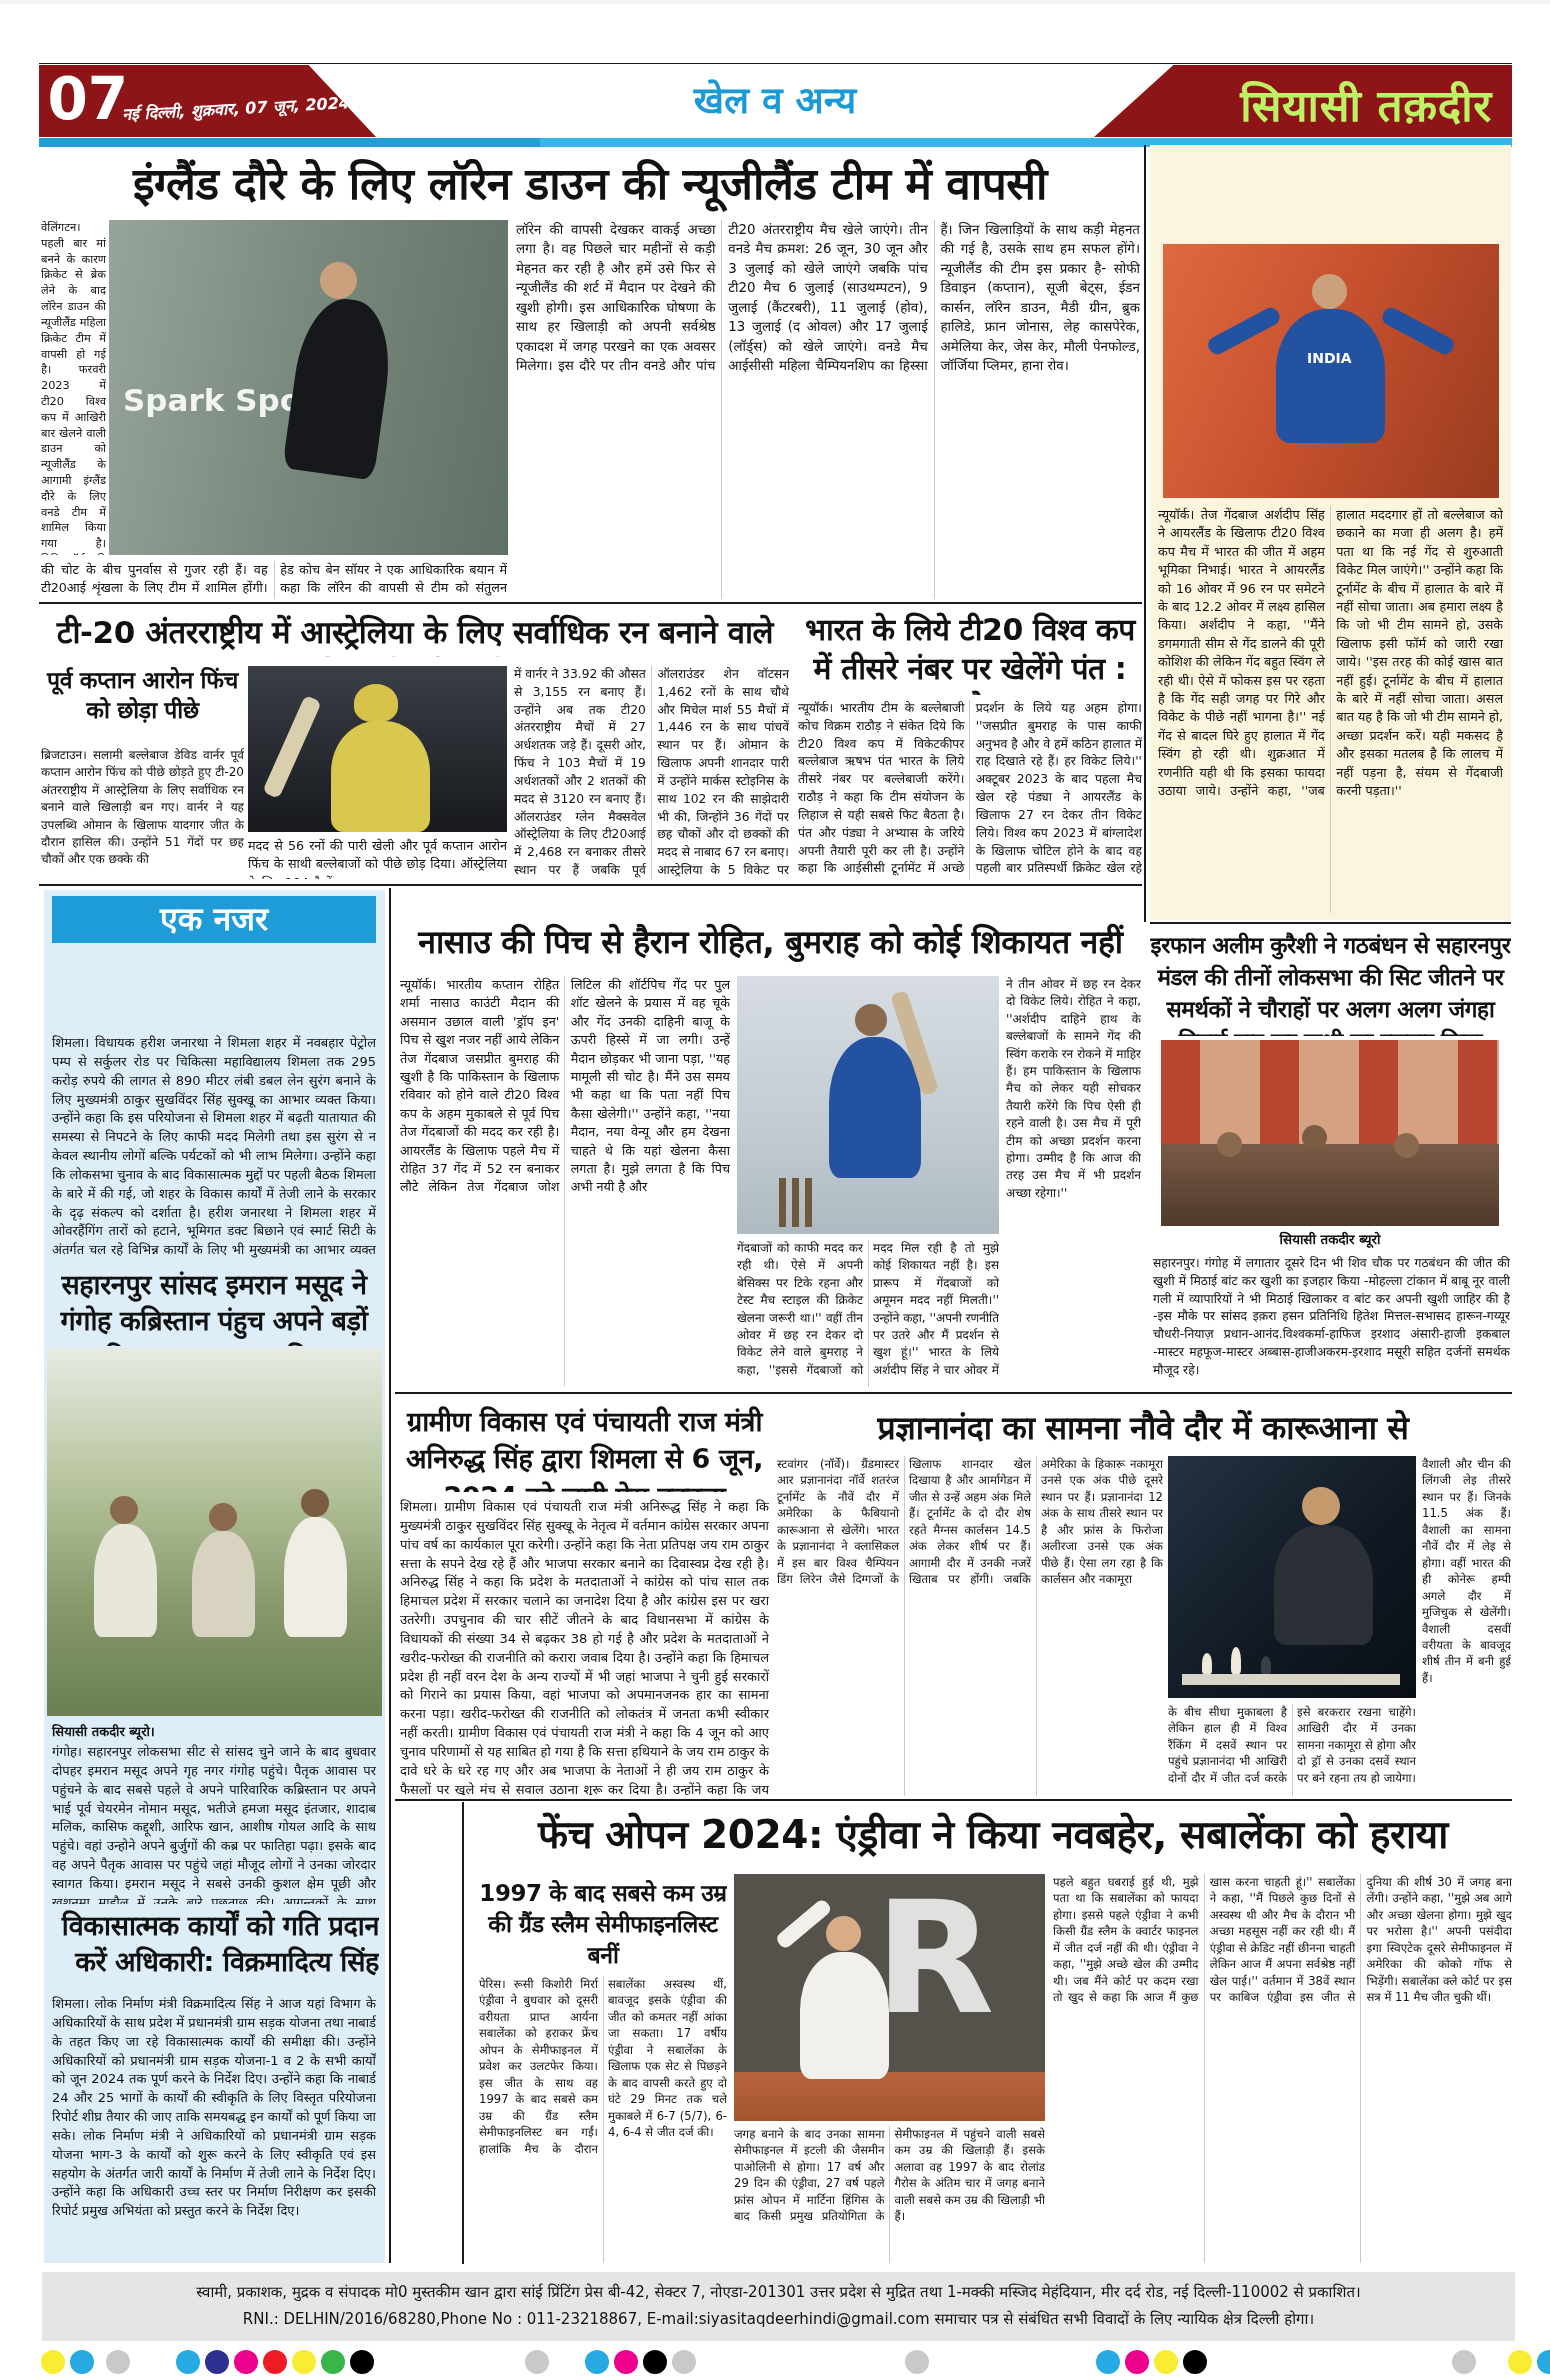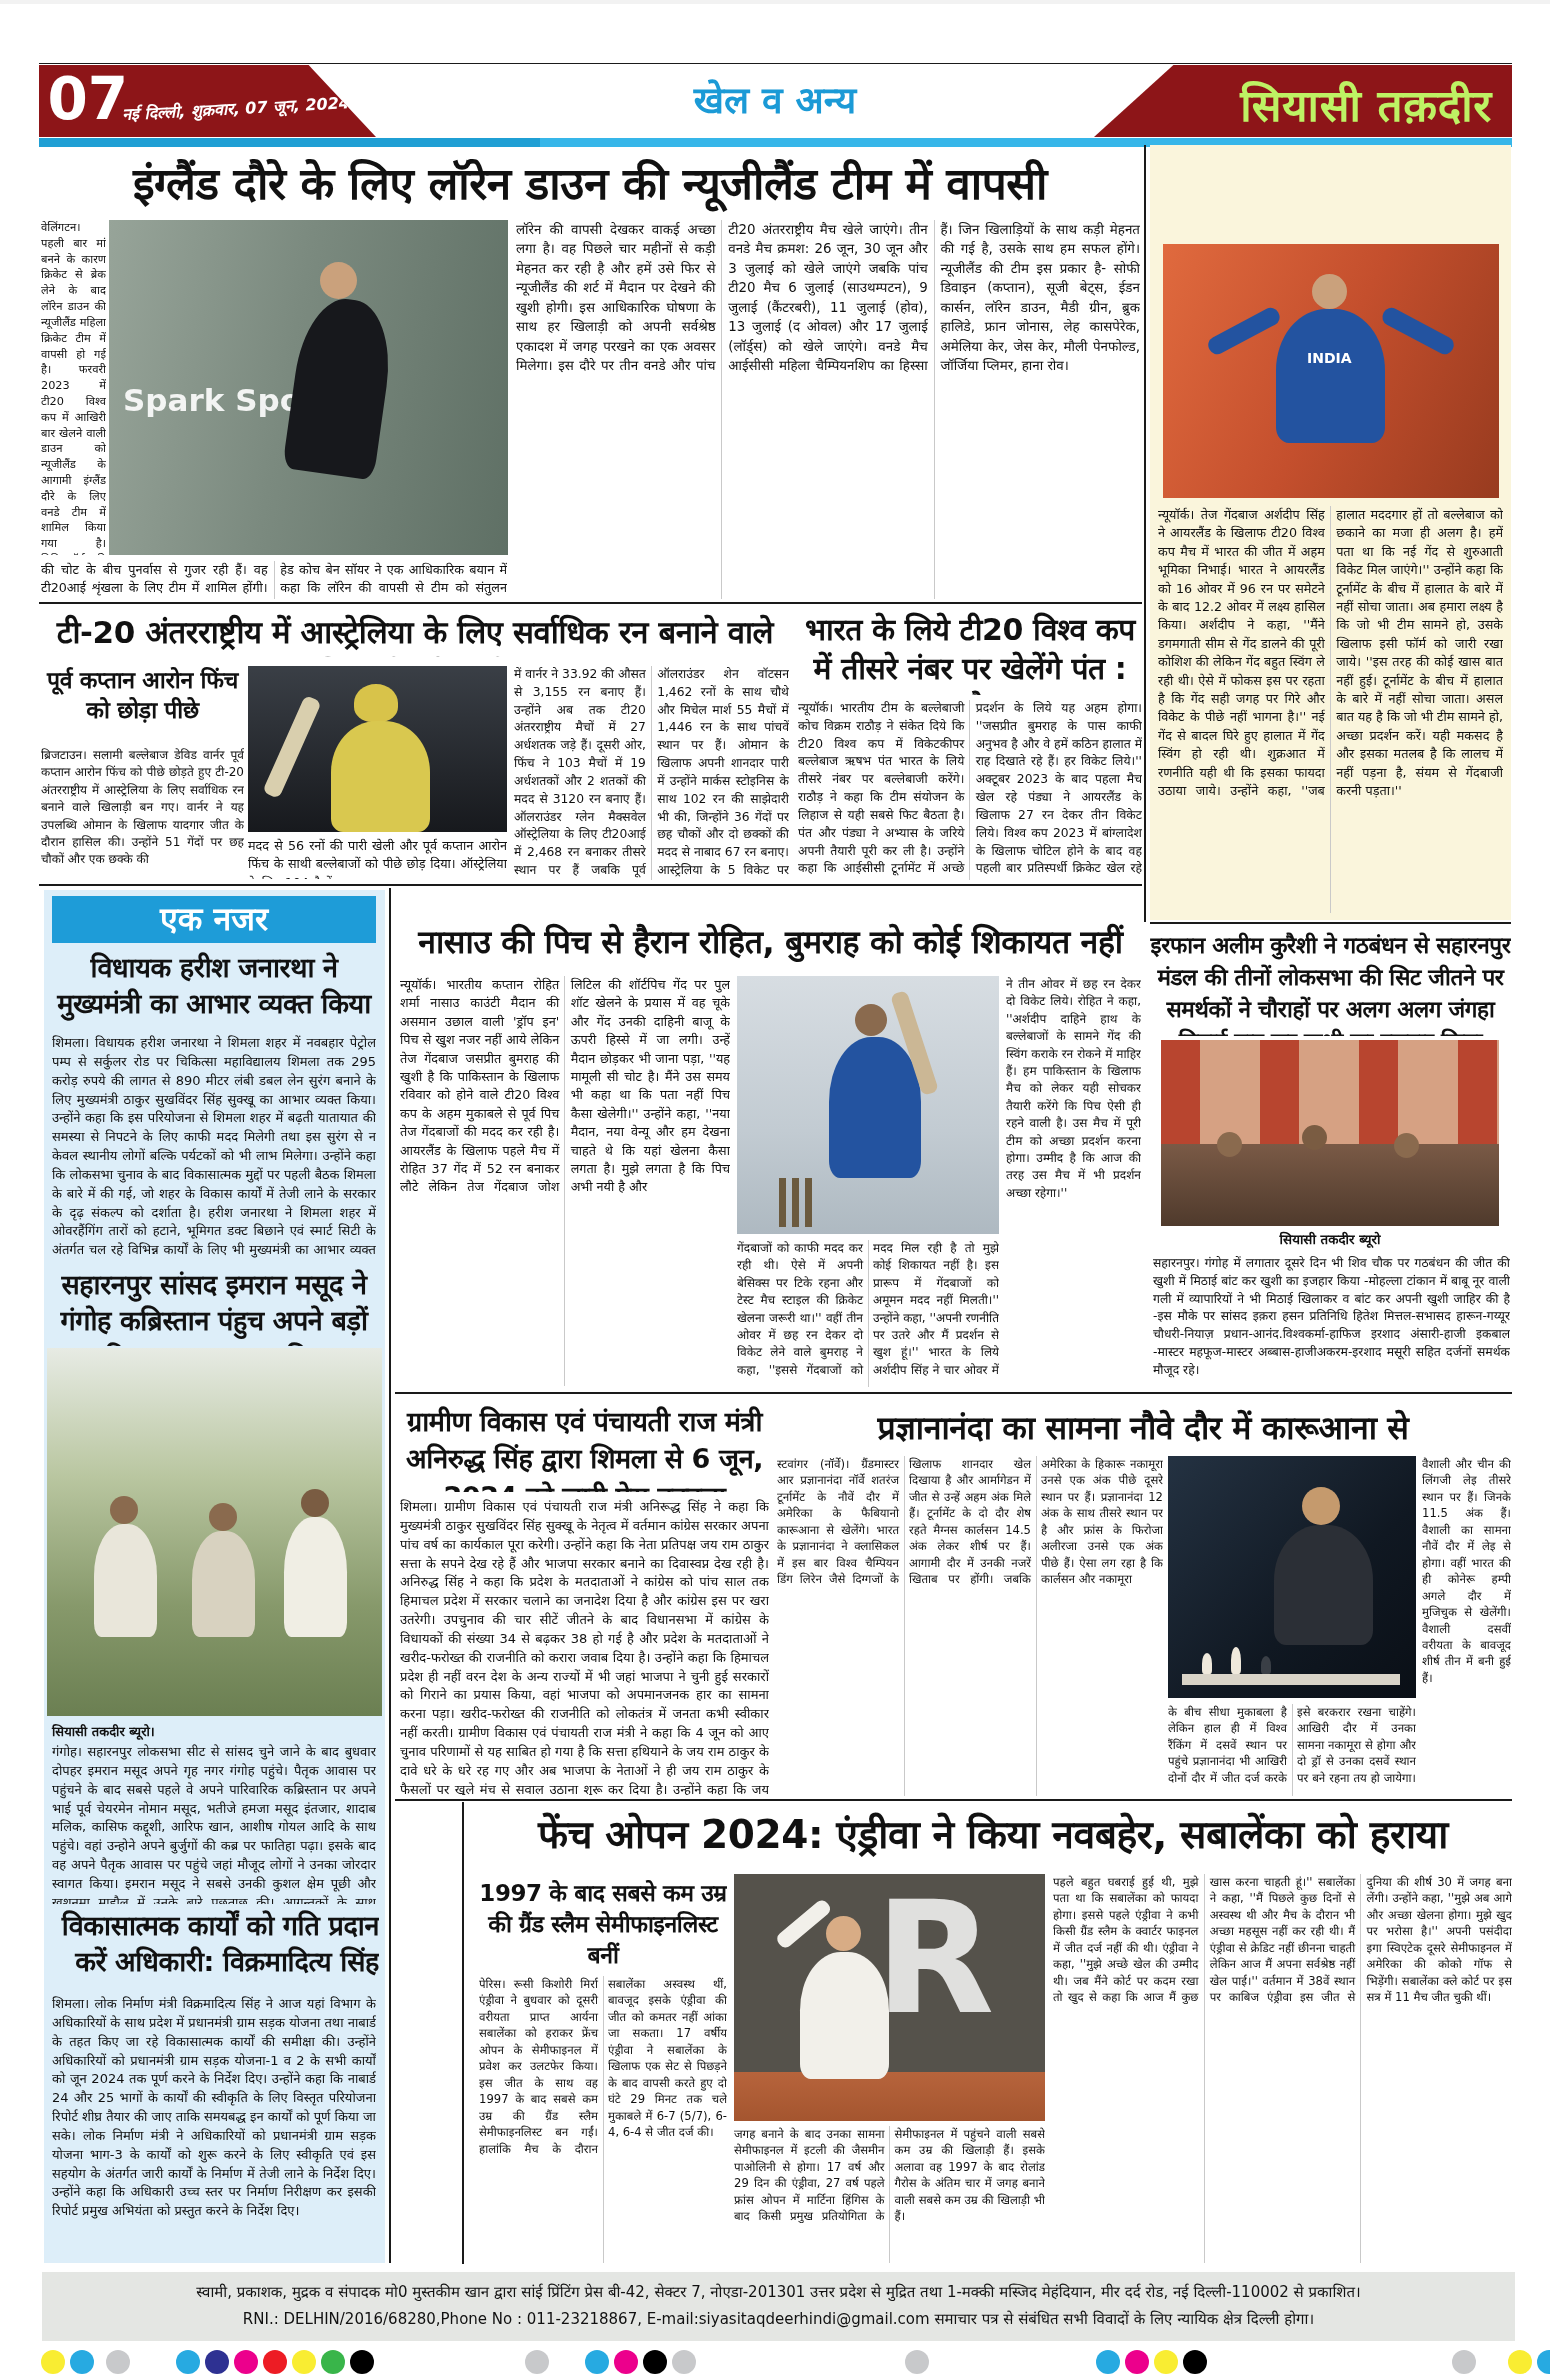--- a/index.html
+++ b/index.html
@@ -77,21 +77,20 @@
   <div class="abs txt" style="left:248px;top:833px;width:259px;height:42px;font-size:12.7px;">मदद से 56 रनों की पारी खेली और पूर्व कप्तान आरोन फिंच के साथी बल्लेबाजों को पीछे छोड़ दिया। ऑस्ट्रेलिया के लिए 104 मैचों</div>
   <div class="abs txt colrule" style="left:514px;top:662px;width:275px;height:214px;columns:2;column-gap:11.3px;font-size:12.3px;">में वार्नर ने 33.92 की औसत से 3,155 रन बनाए हैं। उन्होंने अब तक टी20 अंतरराष्ट्रीय मैचों में 27 अर्धशतक जड़े हैं। दूसरी ओर, फिंच ने 103 मैचों में 19 अर्धशतकों और 2 शतकों की मदद से 3120 रन बनाए हैं। ऑलराउंडर ग्लेन मैक्सवेल ऑस्ट्रेलिया के लिए टी20आई में 2,468 रन बनाकर तीसरे स्थान पर हैं जबकि पूर्व ऑलराउंडर शेन वॉटसन 1,462 रनों के साथ चौथे और मिचेल मार्श 55 मैचों में 1,446 रन के साथ पांचवें स्थान पर हैं। ओमान के खिलाफ अपनी शानदार पारी में उन्होंने मार्कस स्टोइनिस के साथ 102 रन की साझेदारी भी की, जिन्होंने 36 गेंदों पर छह चौकों और दो छक्कों की मदद से नाबाद 67 रन बनाए। आस्ट्रेलिया के 5 विकेट पर 164 रन बनाने के जवाब में ओमान की टीम 20 ओवरों में 9 विकेट पर 125 रन ही बना सकी। आस्ट्रेलिया का अगला मैच अब 5 जून को इसी स्थान पर मौजूदा चैंपियन इंग्लैंड से होगा।</div>
 
   <div class="abs hl" style="left:798px;top:606px;width:344px;height:85px;font-size:30px;line-height:1.3;">भारत के लिये टी20 विश्व कप में तीसरे नंबर पर खेलेंगे पंत : राठौड़</div>
   <div class="abs txt colrule" style="left:798px;top:696px;width:344px;height:180px;columns:2;column-gap:11.3px;font-size:12.3px;">न्यूयॉर्क। भारतीय टीम के बल्लेबाजी कोच विक्रम राठौड़ ने संकेत दिये कि टी20 विश्व कप में विकेटकीपर बल्लेबाज ऋषभ पंत भारत के लिये तीसरे नंबर पर बल्लेबाजी करेंगे। राठौड़ ने कहा कि टीम संयोजन के लिहाज से यही सबसे फिट बैठता है। पंत और पंड्या ने अभ्यास के जरिये अपनी तैयारी पूरी कर ली है। उन्होंने कहा कि आईसीसी टूर्नामेंट में अच्छे प्रदर्शन के लिये यह अहम होगा। ''जसप्रीत बुमराह के पास काफी अनुभव है और वे हमें कठिन हालात में राह दिखाते रहे हैं। हर विकेट लिये।'' अक्टूबर 2023 के बाद पहला मैच खेल रहे पंड्या ने आयरलैंड के खिलाफ 27 रन देकर तीन विकेट लिये। विश्व कप 2023 में बांग्लादेश के खिलाफ चोटिल होने के बाद वह पहली बार प्रतिस्पर्धी क्रिकेट खेल रहे थे। उन्होंने कहा, ''नियंत्रण का मतलब है कि लालच में नहीं पड़ना है।''</div>
 
   <div class="abs rule" style="left:39px;top:880px;width:1103px;height:2.1px;"></div>
 
   <div class="abs" style="left:44px;top:886px;width:341px;height:1373px;background:#ddeef9;"></div>
   <div class="abs" style="left:52px;top:892px;width:324px;height:47px;background:#1e9cd8;color:#ffffff;font-size:32px;font-weight:800;text-align:center;line-height:47px;">एक नजर</div>
-  <div class="abs hl" style="left:49px;top:946px;width:330px;height:79px;font-size:27px;line-height:1.35;">विधायक हरीश जनारथा ने मुख्यमंत्री का आभार व्यक्त किया</div>
   <div class="abs txt" style="left:52px;top:1030px;width:324px;height:227px;font-size:13px;">शिमला। विधायक हरीश जनारथा ने शिमला शहर में नवबहार पेट्रोल पम्प से सर्कुलर रोड पर चिकित्सा महाविद्यालय शिमला तक 295 करोड़ रुपये की लागत से 890 मीटर लंबी डबल लेन सुरंग बनाने के लिए मुख्यमंत्री ठाकुर सुखविंदर सिंह सुक्खू का आभार व्यक्त किया। उन्होंने कहा कि इस परियोजना से शिमला शहर में बढ़ती यातायात की समस्या से निपटने के लिए काफी मदद मिलेगी तथा इस सुरंग से न केवल स्थानीय लोगों बल्कि पर्यटकों को भी लाभ मिलेगा। उन्होंने कहा कि लोकसभा चुनाव के बाद विकासात्मक मुद्दों पर पहली बैठक शिमला के बारे में की गई, जो शहर के विकास कार्यों में तेजी लाने के सरकार के दृढ़ संकल्प को दर्शाता है। हरीश जनारथा ने शिमला शहर में ओवरहैंगिंग तारों को हटाने, भूमिगत डक्ट बिछाने एवं स्मार्ट सिटी के अंतर्गत चल रहे विभिन्न कार्यों के लिए भी मुख्यमंत्री का आभार व्यक्त किया। इस परियोजना पर राज्य सरकार 23 करोड़ रुपये व्यय कर रही है। विधायक ने कहा कि मुख्यमंत्री ठाकुर सुखविंदर सिंह सुक्खू के नेतृत्व में प्रदेश सरकार शिमला शहर की विभिन्न समस्याओं के समाधान के लिए गंभीरता से कार्य कर रही है।</div>
 
   <div class="abs hl" style="left:49px;top:1263px;width:330px;height:79px;font-size:27px;line-height:1.35;">सहारनपुर सांसद इमरान मसूद ने गंगोह कब्रिस्तान पंहुच अपने बड़ों की कब्र पर पढा फातिहा</div>
   <div class="photo" style="left:47px;top:1344px;width:335px;height:368px;background:linear-gradient(180deg,#e7ebe4 0%,#b9c6a0 35%,#87996b 70%,#6b7f52 100%);">
     <div class="head" style="left:63px;top:148px;width:28px;height:28px;background:#8a6a4e;"></div>
     <div class="torso" style="left:47px;top:176px;width:63px;height:113px;background:#e9e6da;"></div>
     <div class="head" style="left:162px;top:155px;width:28px;height:28px;background:#8a6a4e;"></div>
     <div class="torso" style="left:145px;top:183px;width:63px;height:106px;background:#d8d2c0;"></div>
     <div class="head" style="left:254px;top:141px;width:28px;height:28px;background:#7a5c42;"></div>
     <div class="torso" style="left:237px;top:169px;width:63px;height:120px;background:#f0eee4;"></div>

